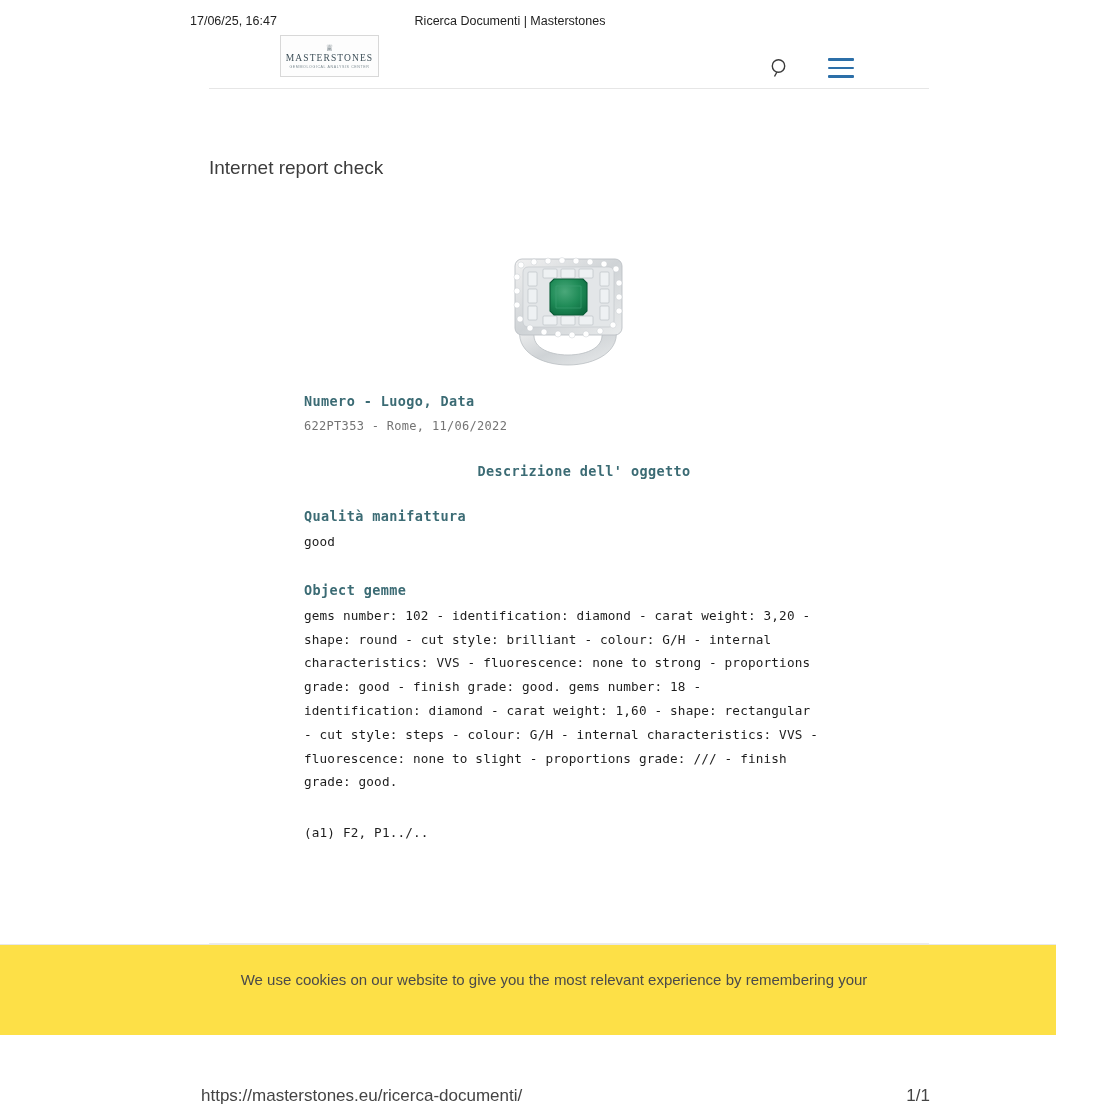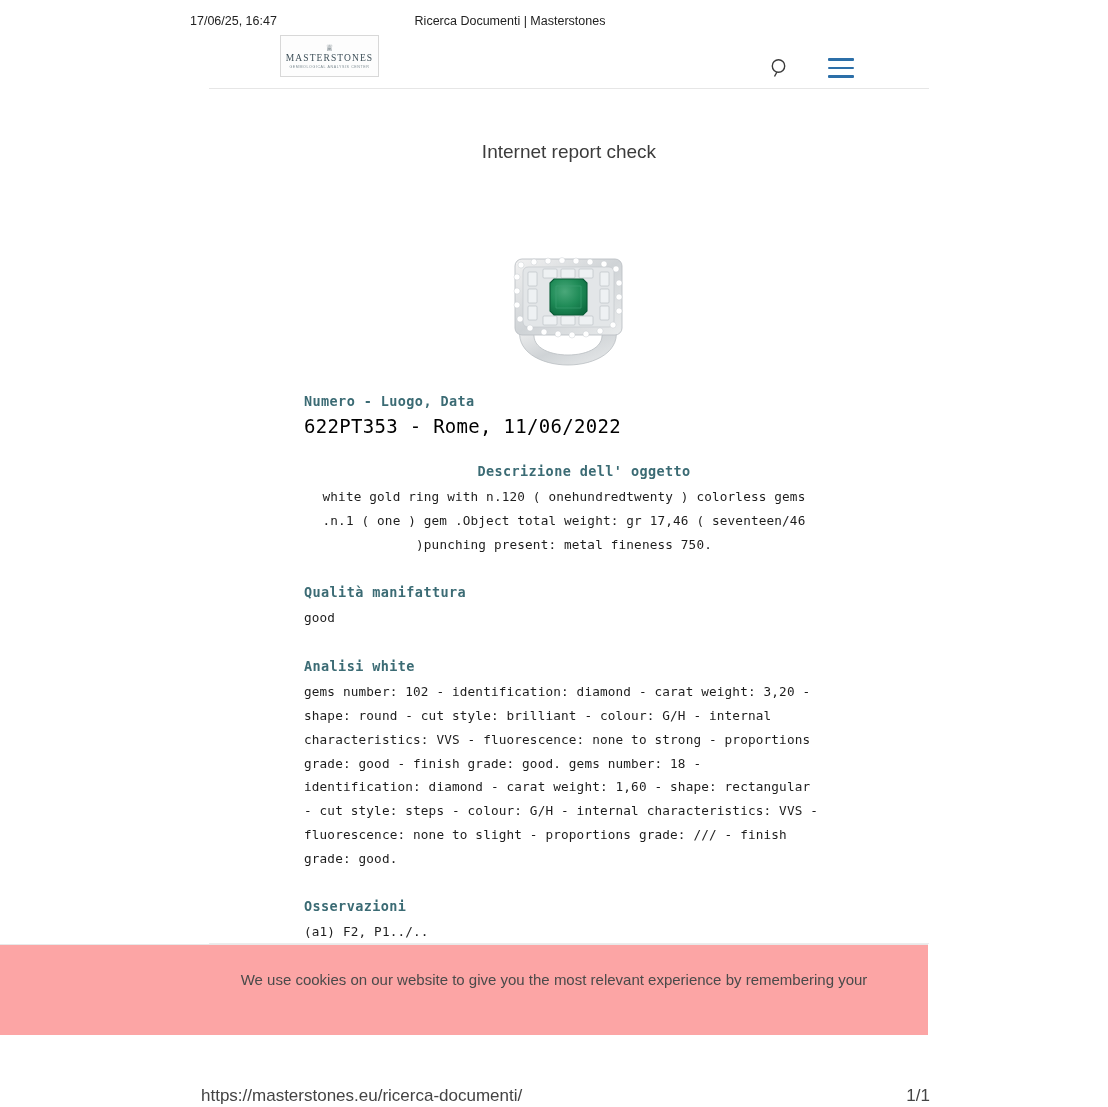--- a/index.html
+++ b/index.html
@@ -116,23 +116,22 @@
     background: #2c6fa8;
     margin-bottom: 6px;
     border-radius: 1px;
   }
   .burger span:last-child { margin-bottom: 0; }
 
   
   .page-title {
     position: absolute;
     left: 0;
-    top: 128px;
+    top: 144px;
     width: 720px;
-    text-align: center;
     font-size: 19px;
     color: #3c3c3c;
     font-weight: normal;
   }
 
   
   .ring-figure {
     position: absolute;
     left: 292px;
     top: 247px;
@@ -151,22 +150,22 @@
   .sec { margin-bottom: 18px; }
   .sec-head {
     font-size: 13.5px;
     font-weight: bold;
     color: #3b6b74;
     letter-spacing: 0.4px;
     margin: 0 0 5px 0;
     line-height: 17px;
   }
   .sec-value {
-    font-size: 19px;
-    color: #000000;
+    font-size: 12px;
+    color: #737373;
     line-height: 22px;
     margin: 0;
     letter-spacing: 0.3px;
   }
   .sec-text {
     font-size: 12.7px;
     color: #1d1d1d;
     line-height: 23.8px;
     margin: 0;
     letter-spacing: 0.15px;
@@ -175,23 +174,23 @@
   #sec-numero { margin-bottom: 26px; }
   #sec-descr { margin-bottom: 28px; text-align: center; }
   #sec-qualita { margin-bottom: 28px; }
   #sec-analisi { margin-bottom: 27px; }
 
   
   .cookie-band {
     position: absolute;
     left: 0;
     top: 944px;
-    width: 928px;
+    width: 1056px;
     height: 90px;
-    background: #fca5a5;
+    background: #fde047;
     border-top: 1px solid #e8e8e8;
   }
   .cookie-text {
     position: absolute;
     left: 0;
     top: 26px;
     width: 1108px;
     text-align: center;
     font-size: 15px;
     color: #4a4a4a;
@@ -328,35 +327,33 @@
 
   <div class="report">
 
     <div class="sec" id="sec-numero">
       <p class="sec-head">Numero - Luogo, Data</p>
       <p class="sec-value">622PT353 - Rome, 11/06/2022</p>
     </div>
 
     <div class="sec" id="sec-descr">
       <p class="sec-head">Descrizione dell' oggetto</p>
-      <p class="sec-text">white gold ring with n.120 ( onehundredtwenty ) colorless gems .n.1 ( one ) gem .Object total weight: gr 17,46 ( seventeen/46 )punching present: metal fineness 750.</p>
     </div>
 
     <div class="sec" id="sec-qualita">
       <p class="sec-head">Qualità manifattura</p>
       <p class="sec-text">good</p>
     </div>
 
     <div class="sec" id="sec-analisi">
-      <p class="sec-head">Analisi white</p>
+      <p class="sec-head">Object gemme</p>
       <p class="sec-text">gems number: 102 - identification: diamond - carat weight: 3,20 - shape: round - cut style: brilliant - colour: G/H - internal characteristics: VVS - fluorescence: none to strong - proportions grade: good - finish grade: good. gems number: 18 - identification: diamond - carat weight: 1,60 - shape: rectangular - cut style: steps - colour: G/H - internal characteristics: VVS - fluorescence: none to slight - proportions grade: /// - finish grade: good.</p>
     </div>
 
     <div class="sec" id="sec-osserv">
-      <p class="sec-head">Osservazioni</p>
       <p class="sec-text">(a1) F2, P1../..</p>
     </div>
 
   </div>
 </div>
 
 <div class="mask-top-line"></div>
 
 <div class="cookie-band">
   <div class="cookie-text">We use cookies on our website to give you the most relevant experience by remembering your</div>

